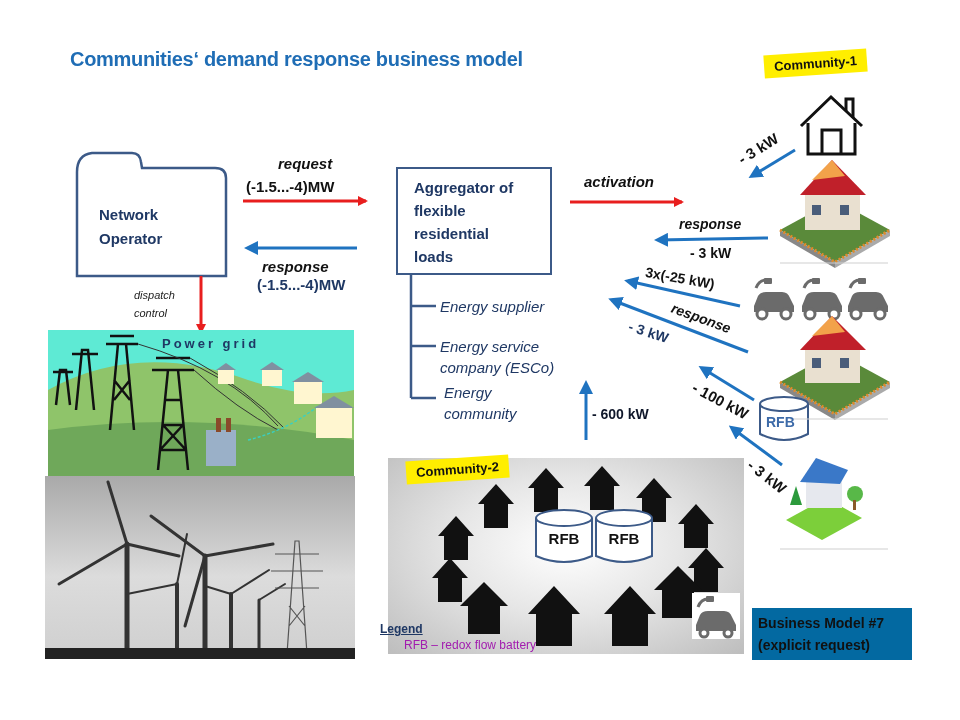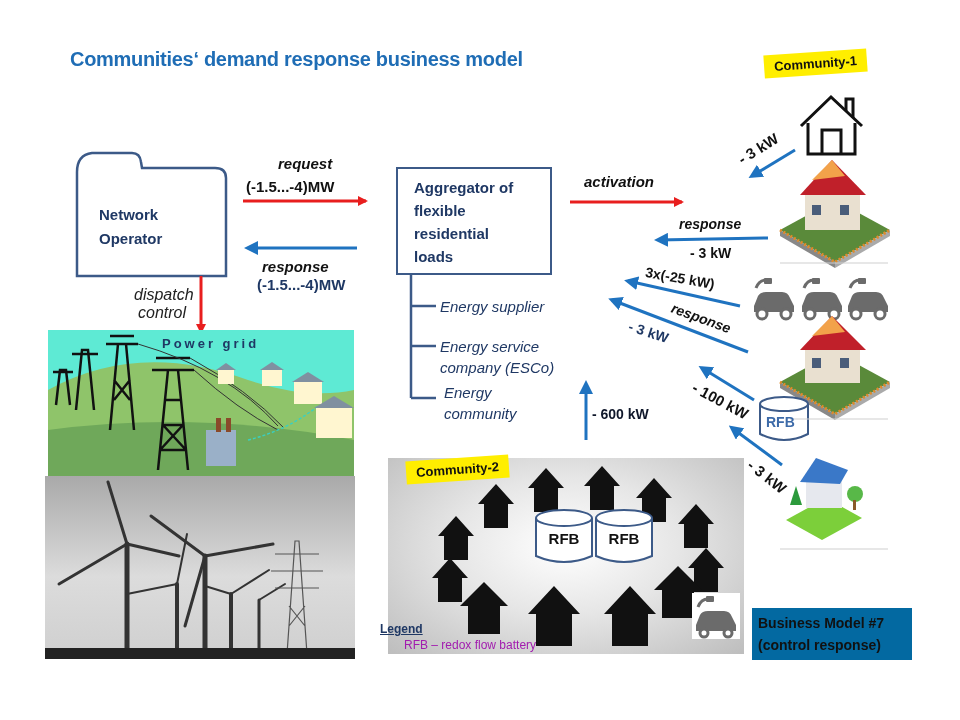--- a/index.html
+++ b/index.html
@@ -142,21 +142,21 @@
   <div>Network</div>
   <div>Operator</div>
 </div>
 
 <div class="abs lbl-i" style="left:266px; top:155px; color:#111;margin-left:12px;">request</div>
 <div class="abs lbl" style="left:246px; top:178px; color:#111;">(-1.5...-4)MW</div>
 
 <div class="abs lbl-i" style="left:262px; top:258px; color:#111;">response</div>
 <div class="abs lbl navy" style="left:257px; top:276px;">(-1.5...-4)MW</div>
 
-<div class="abs ital" style="left:134px; top:286px; font-size:16px; color:#222; text-align:center; width:56px; line-height:18px;">
+<div class="abs ital" style="left:134px; top:286px; font-size:11px; color:#222; text-align:left; width:56px; line-height:18px;">
   <div>dispatch</div>
   <div>control</div>
 </div>
 
 <div class="abs agg-box"></div>
 <div class="abs agg-text">
   <div>Aggregator of</div>
   <div>flexible</div>
   <div>residential</div>
   <div>loads</div>
@@ -285,14 +285,14 @@
       <circle cx="36" cy="40" r="4" fill="#fff" stroke="#6b6b6b" stroke-width="3"></circle>
     </g>
   </svg>
 </div>
 
 <div class="abs legend-title">Legend</div>
 <div class="abs legend-text">RFB – redox flow battery</div>
 
 <div class="abs bm-box">
   <div>Business Model #7</div>
-  <div>(control response)</div>
+  <div>(explicit request)</div>
 </div>
 
 </body></html>

